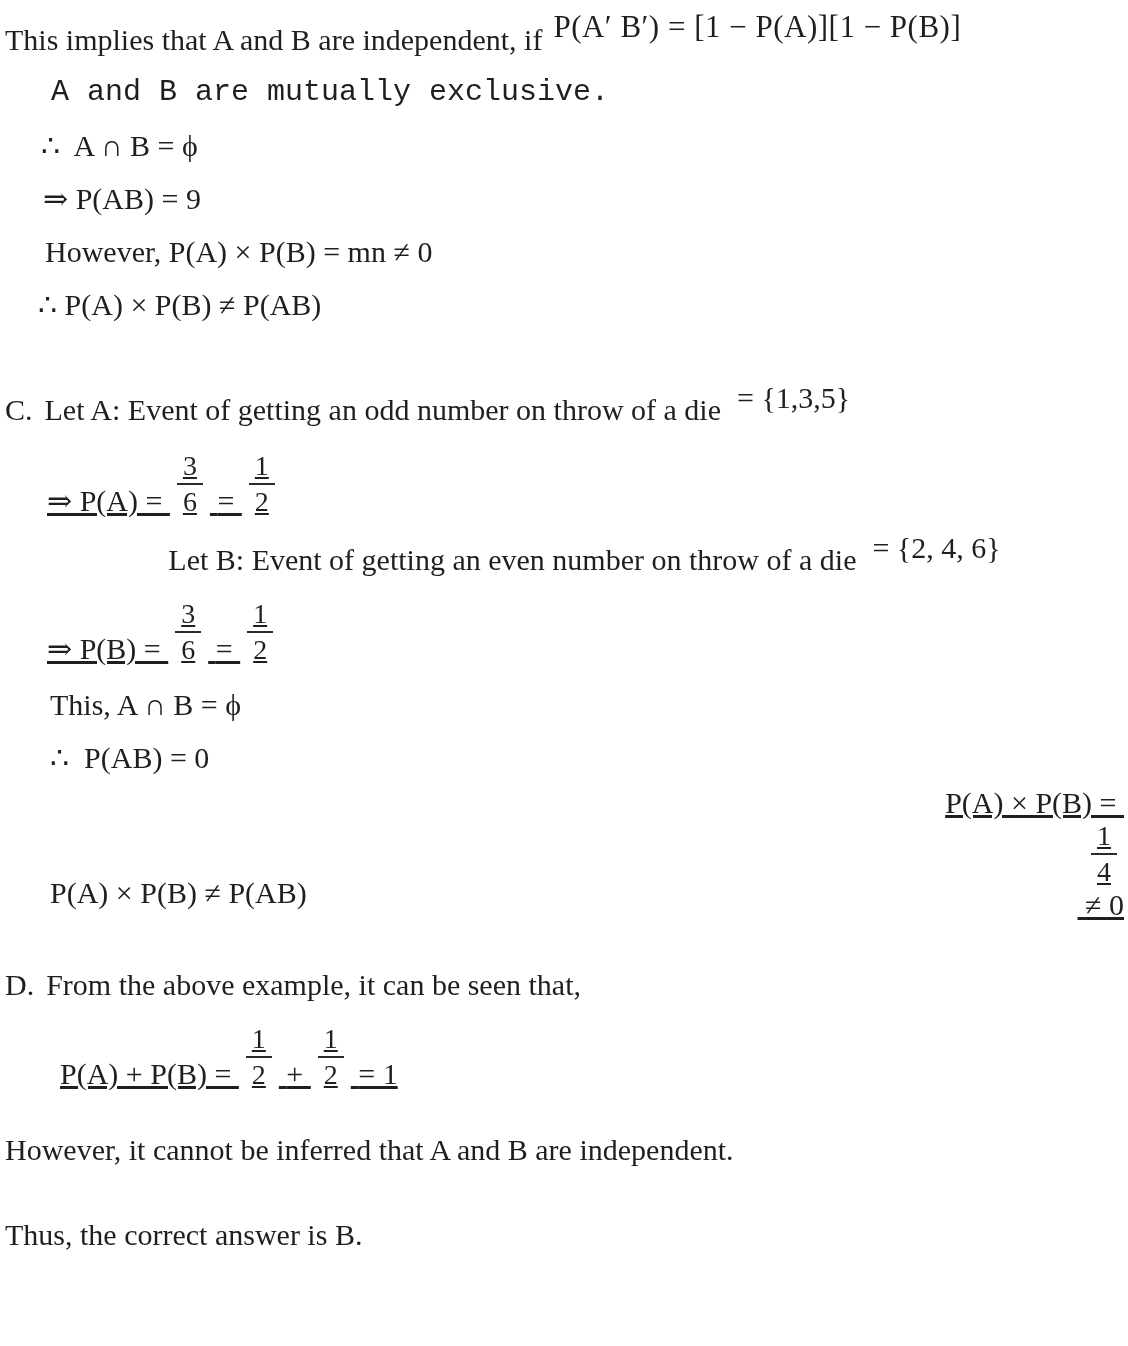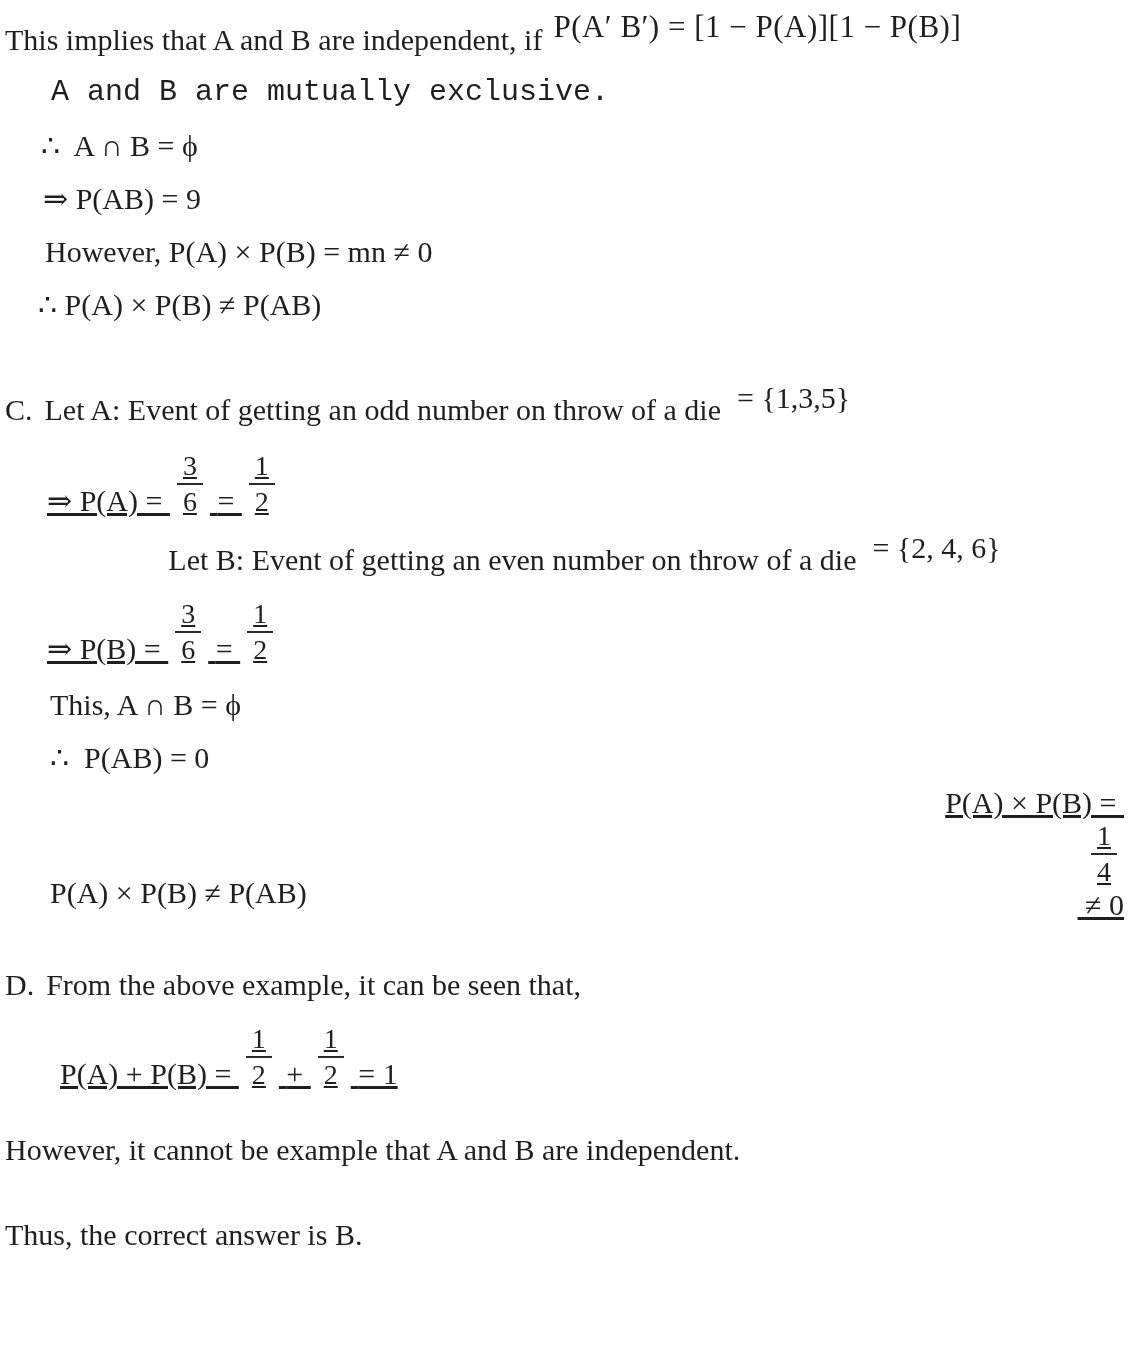--- a/index.html
+++ b/index.html
@@ -126,16 +126,16 @@
   <p class="line m-secD"><span class="label-cd">D.</span><span>From the above example, it can be seen that,</span></p>
 
   <div class="mathline ind55">
     <span>P(A) + P(B) = </span>
     <span class="frac"><span class="num">1</span><span class="den">2</span></span>
     <span> + </span>
     <span class="frac"><span class="num">1</span><span class="den">2</span></span>
     <span> = 1</span>
   </div>
 
-  <p class="line m-close">However, it cannot be example that A and B are independent.</p>
+  <p class="line m-close">However, it cannot be inferred that A and B are independent.</p>
   <p class="line m-close">Thus, the correct answer is B.</p>
 
 </div>
 
 </body></html>

